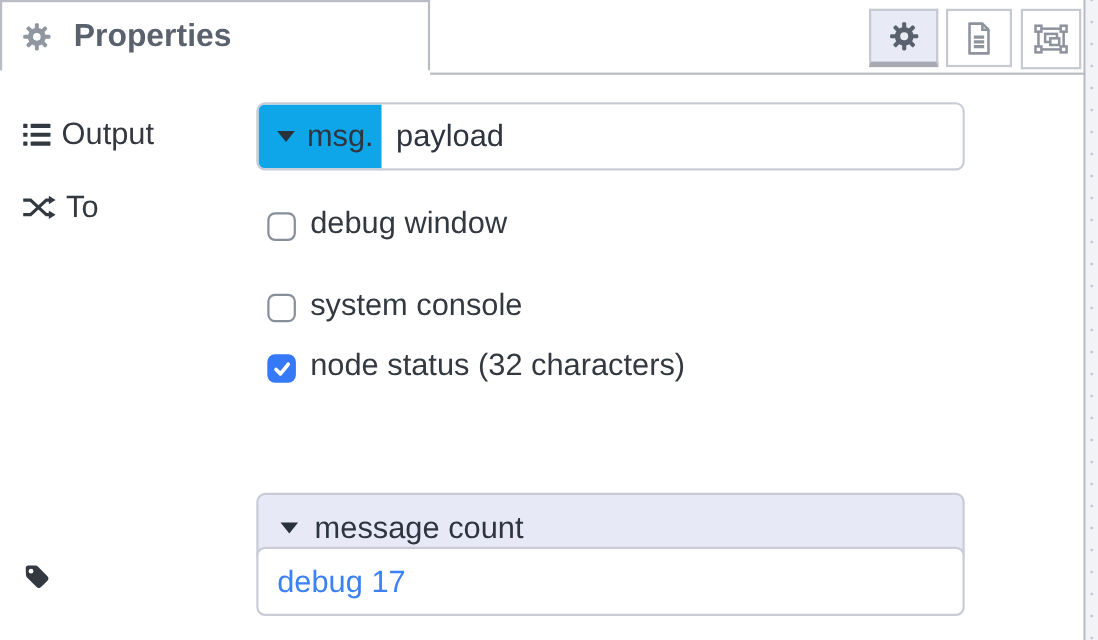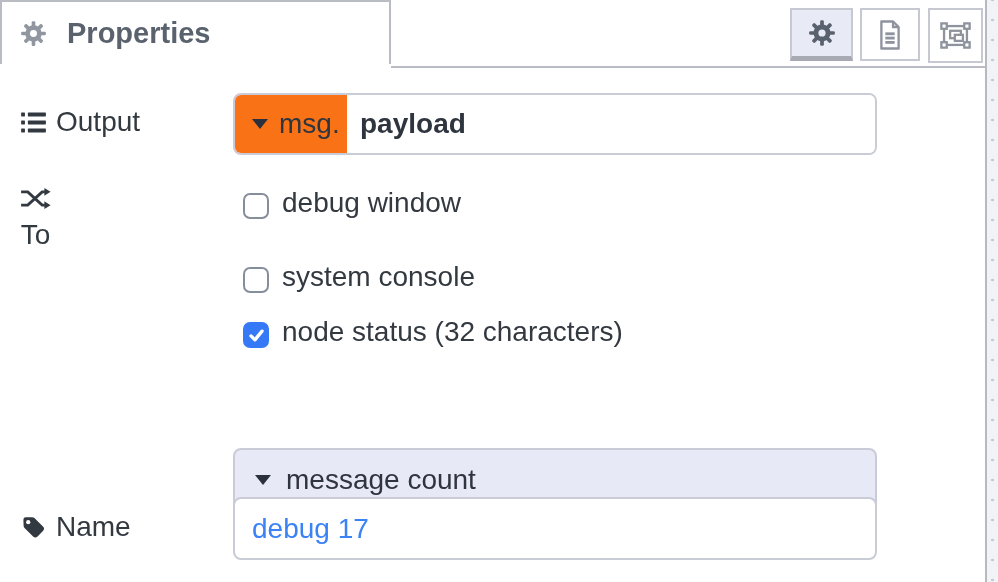--- a/index.html
+++ b/index.html
@@ -28,31 +28,31 @@
   
   .right-line { left:985px; top:0; width:2px; height:582px; background:#b6b9c1; }
   .canvas-strip { left:987px; top:0; width:11px; height:582px; background:#f2f3f7;
     background-image:radial-gradient(circle, #c8cbd5 1.2px, transparent 1.6px);
     background-size:11px 20px; background-position:0px 10px; }
 
   
   .row-label { left:20px; display:flex; align-items:center; gap:9px;
     font-size:28px; color:#333940; }
   .lbl-output { top:106px; }
-  .lbl-to   { top:187px;flex-direction:column; }
+  .lbl-to   { top:172px; }
   .lbl-name { top:511px; }
 
   .typed-input { left:233px; top:93px; width:644px; height:62px;
     border:2px solid #c9ccd6; border-radius:8px; background:#fff;
     display:flex; align-items:stretch; overflow:hidden; }
-  .ti-button { width:112px; background:#f97316; border:none; cursor:pointer;
+  .ti-button { width:112px; background:#0ea5e9; border:none; cursor:pointer;
     display:flex; align-items:center; gap:11px; padding-left:17px;
     font-size:28px; color:#2f353f; font-family:inherit; }
   .ti-value { flex:1; border:none; outline:none; font-size:28px; color:#2f353f;
-    padding-left:13px; font-family:inherit; background:#fff;font-weight:bold; }
+    padding-left:13px; font-family:inherit; background:#fff; }
 
   .caret { width:0; height:0; border-left:8px solid transparent;
     border-right:8px solid transparent; border-top:10px solid #2b313c; }
 
   .chk-row { left:243px; display:flex; align-items:flex-end; gap:13px; cursor:pointer; }
   .chk-row-1 { top:187px; } .chk-row-2 { top:261px; } .chk-row-3 { top:316px; }
   .chk { width:26px; height:26px; border:2px solid #878e9b; border-radius:7px;
     background:#fff; flex:0 0 auto; display:flex; align-items:center; justify-content:center; }
   .chk.checked { background:#3579f6; border-color:#3579f6; }
   .chk-label { font-size:28px; color:#333940; }
@@ -191,15 +191,14 @@
   <span>message count</span>
 </button>
 
 <div class="abs row-label lbl-name">
   <span>
     <svg width="27" height="27" viewBox="0 0 24 24" fill="#333940">
       <path d="M3 5 a2.2 2.2 0 0 1 2.2 -2.2 h5.6 a2.8 2.8 0 0 1 2 0.82 l7.6 7.6 a2.8 2.8 0 0 1 0 3.96 l-4.8 4.8 a2.8 2.8 0 0 1 -3.96 0 l-7.6 -7.6 a2.8 2.8 0 0 1 -0.82 -2 z"></path>
       <circle cx="7.3" cy="7.3" r="1.9" fill="#fff"></circle>
     </svg>
   </span>
-  <span>Name</span>
 </div>
 <input class="abs text-input" value="debug 17" style="">
 
 </body></html>

